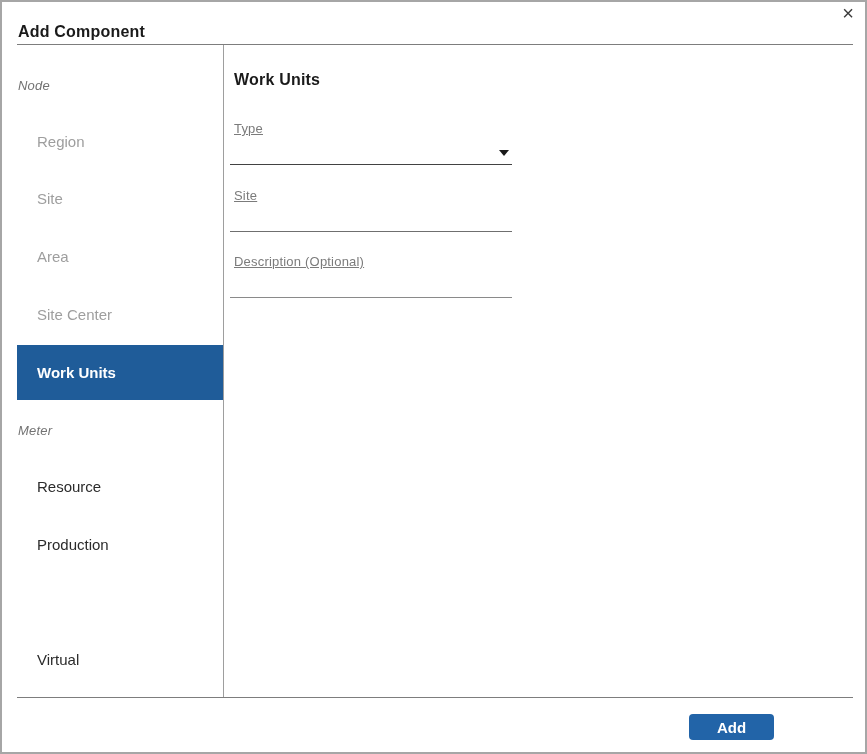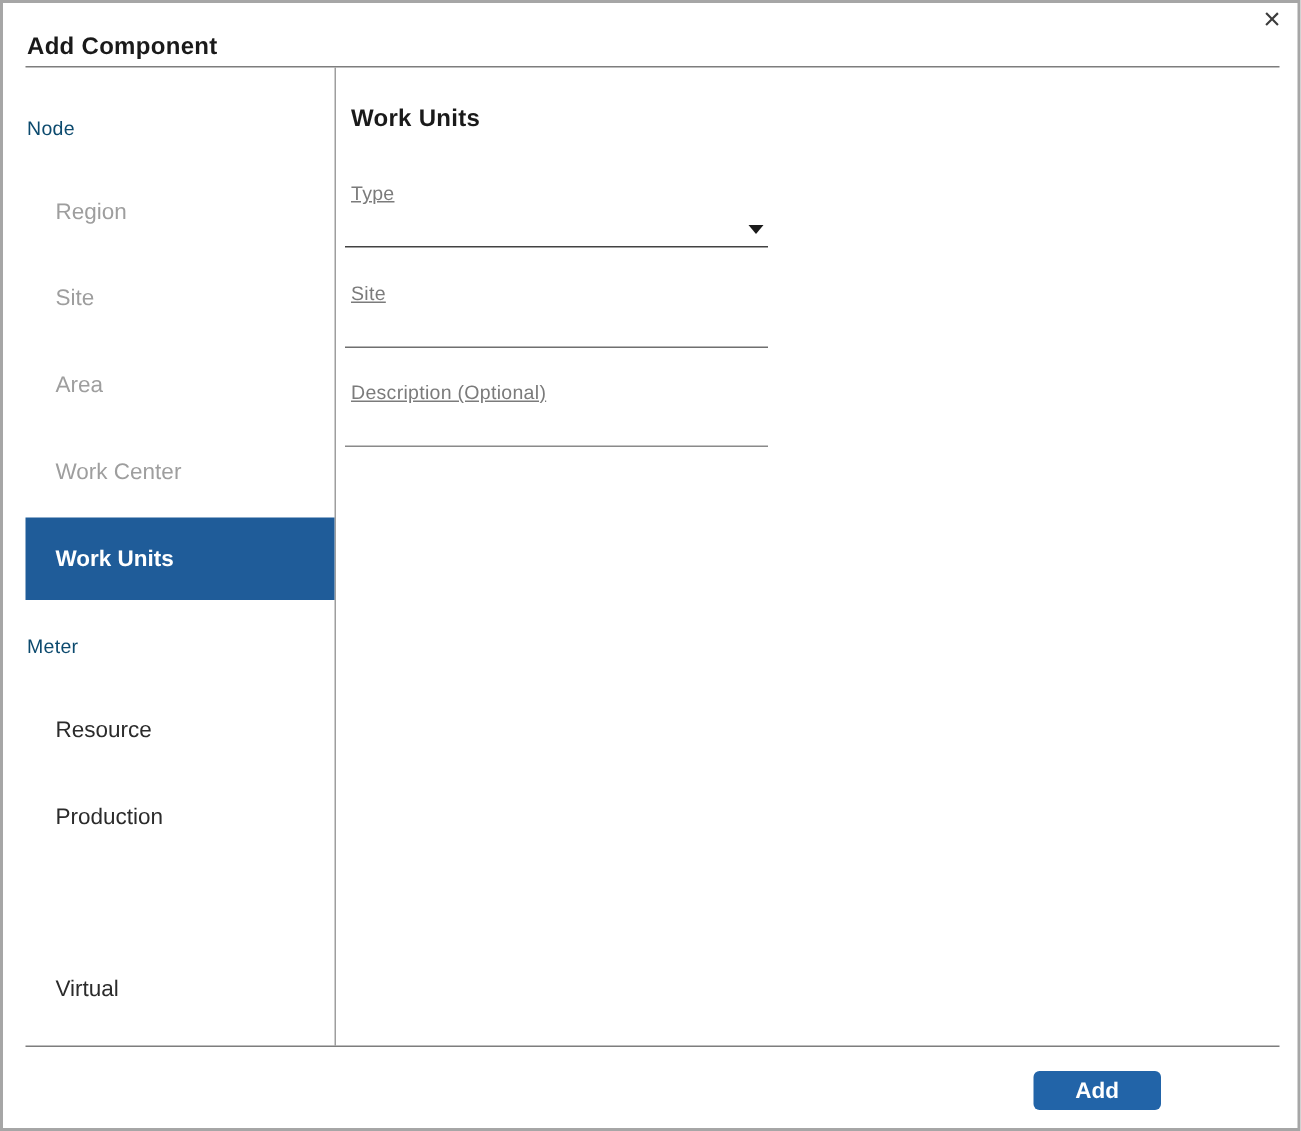--- a/index.html
+++ b/index.html
@@ -34,21 +34,21 @@
     width: 836px; height: 1px; background: #7d7d7d;
   }
 
   
   .nav-divider {
     position: absolute; left: 223px; top: 45px;
     width: 1px; height: 652px; background: #9e9e9e;
   }
   .nav-section-label {
     position: absolute; left: 18px;
-    font-size: 13px; color: #0c4a6e; letter-spacing: 0.2px;
+    font-size: 13px; color: #737373; letter-spacing: 0.2px; font-style: italic;
   }
   .nav-item {
     position: absolute; left: 17px;
     width: 206px; height: 56px; line-height: 56px;
     padding-left: 20px;
     font-size: 15px; color: #2b2b2b;
     cursor: pointer;
   }
   .nav-item.disabled { color: #9e9e9e; }
   .nav-item.selected {
@@ -120,21 +120,21 @@
   <div class="close-btn">×</div>
   <div class="title-rule"></div>
 
   <div class="nav-divider"></div>
 
   <div class="nav-section-label" style="top:78px">Node</div>
 
   <div class="nav-item disabled" style="top:114px">Region</div>
   <div class="nav-item disabled" style="top:229px">Area</div>
   <div class="nav-item disabled" style="top:171px">Site</div>
-  <div class="nav-item disabled" style="top:287px">Work Center</div>
+  <div class="nav-item disabled" style="top:287px">Site Center</div>
   <div class="nav-item selected" style="top:345px">Work Units</div>
 
   <div class="nav-section-label" style="top:423px">Meter</div>
 
   <div class="nav-item" style="top:459px">Resource</div>
   <div class="nav-item" style="top:517px">Production</div>
   <div class="nav-item" style="top:632px">Virtual</div>
 
   <div class="panel-heading">Work Units</div>
 

